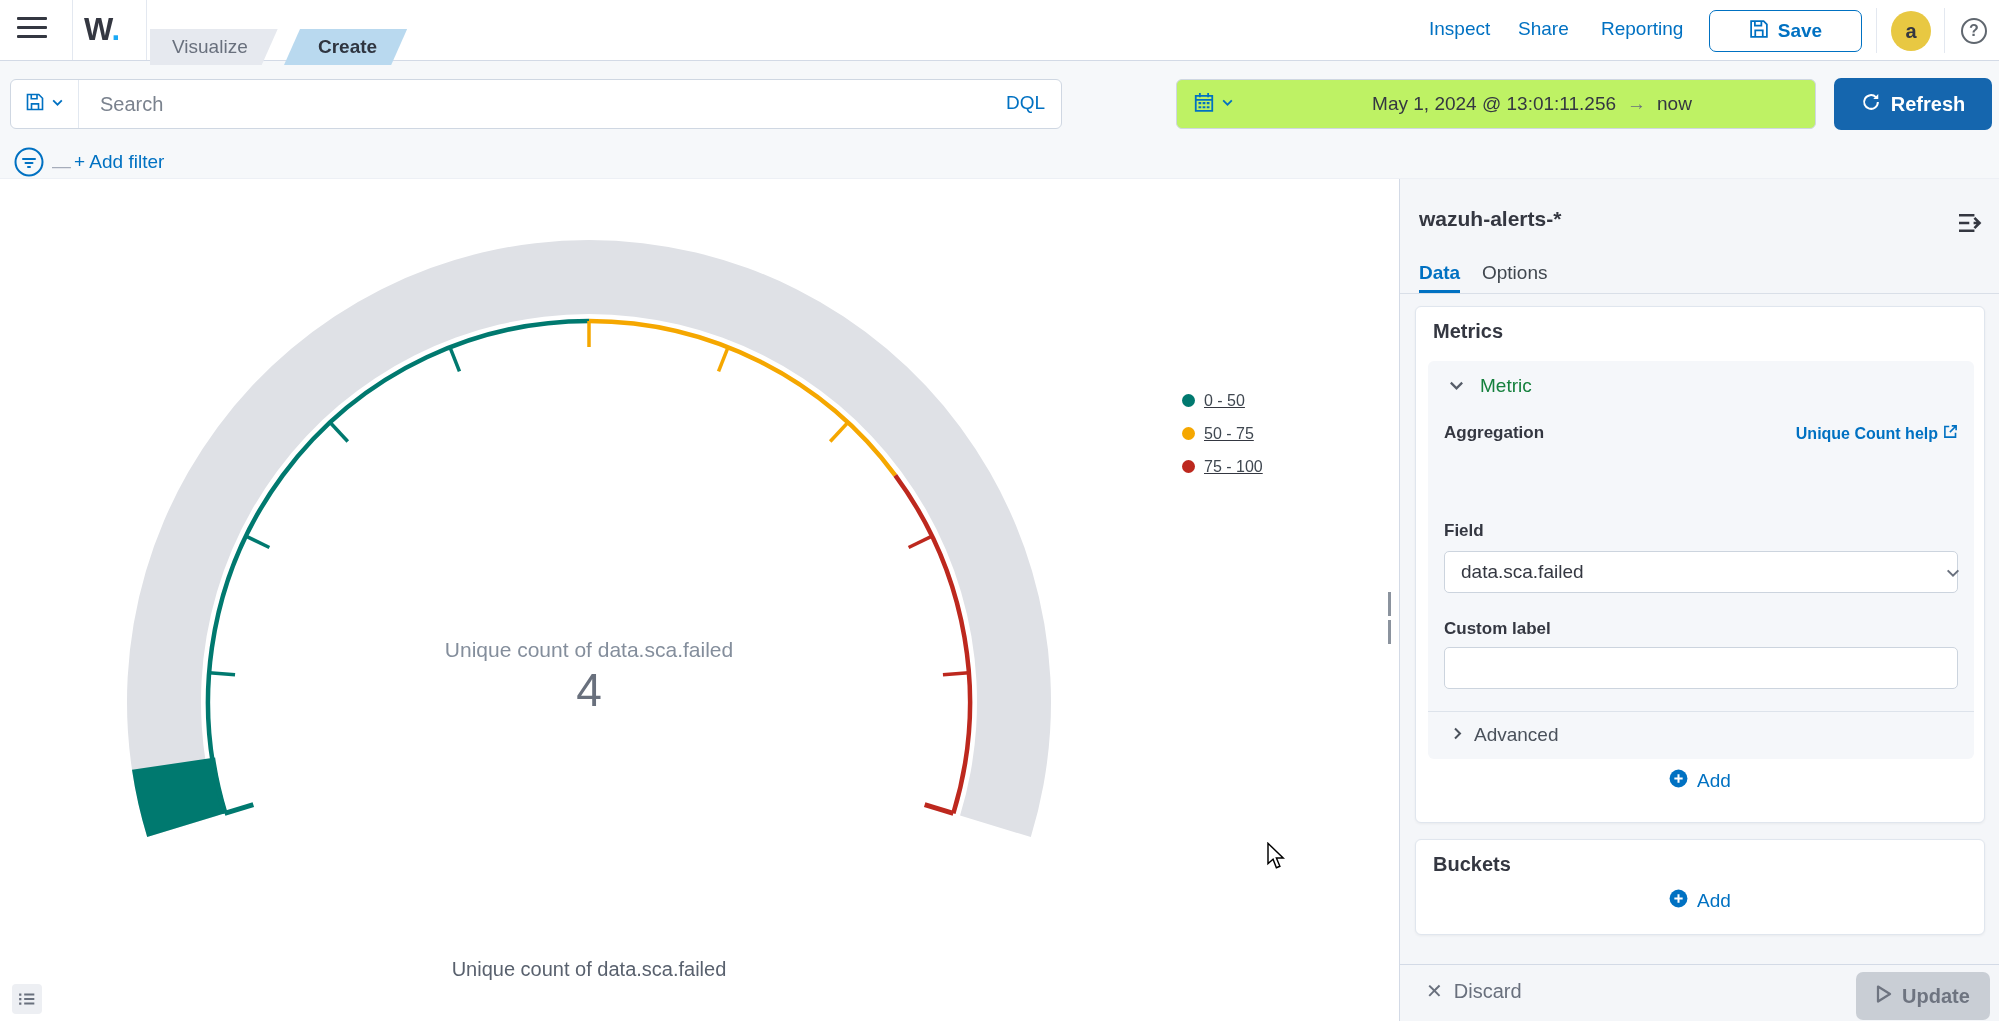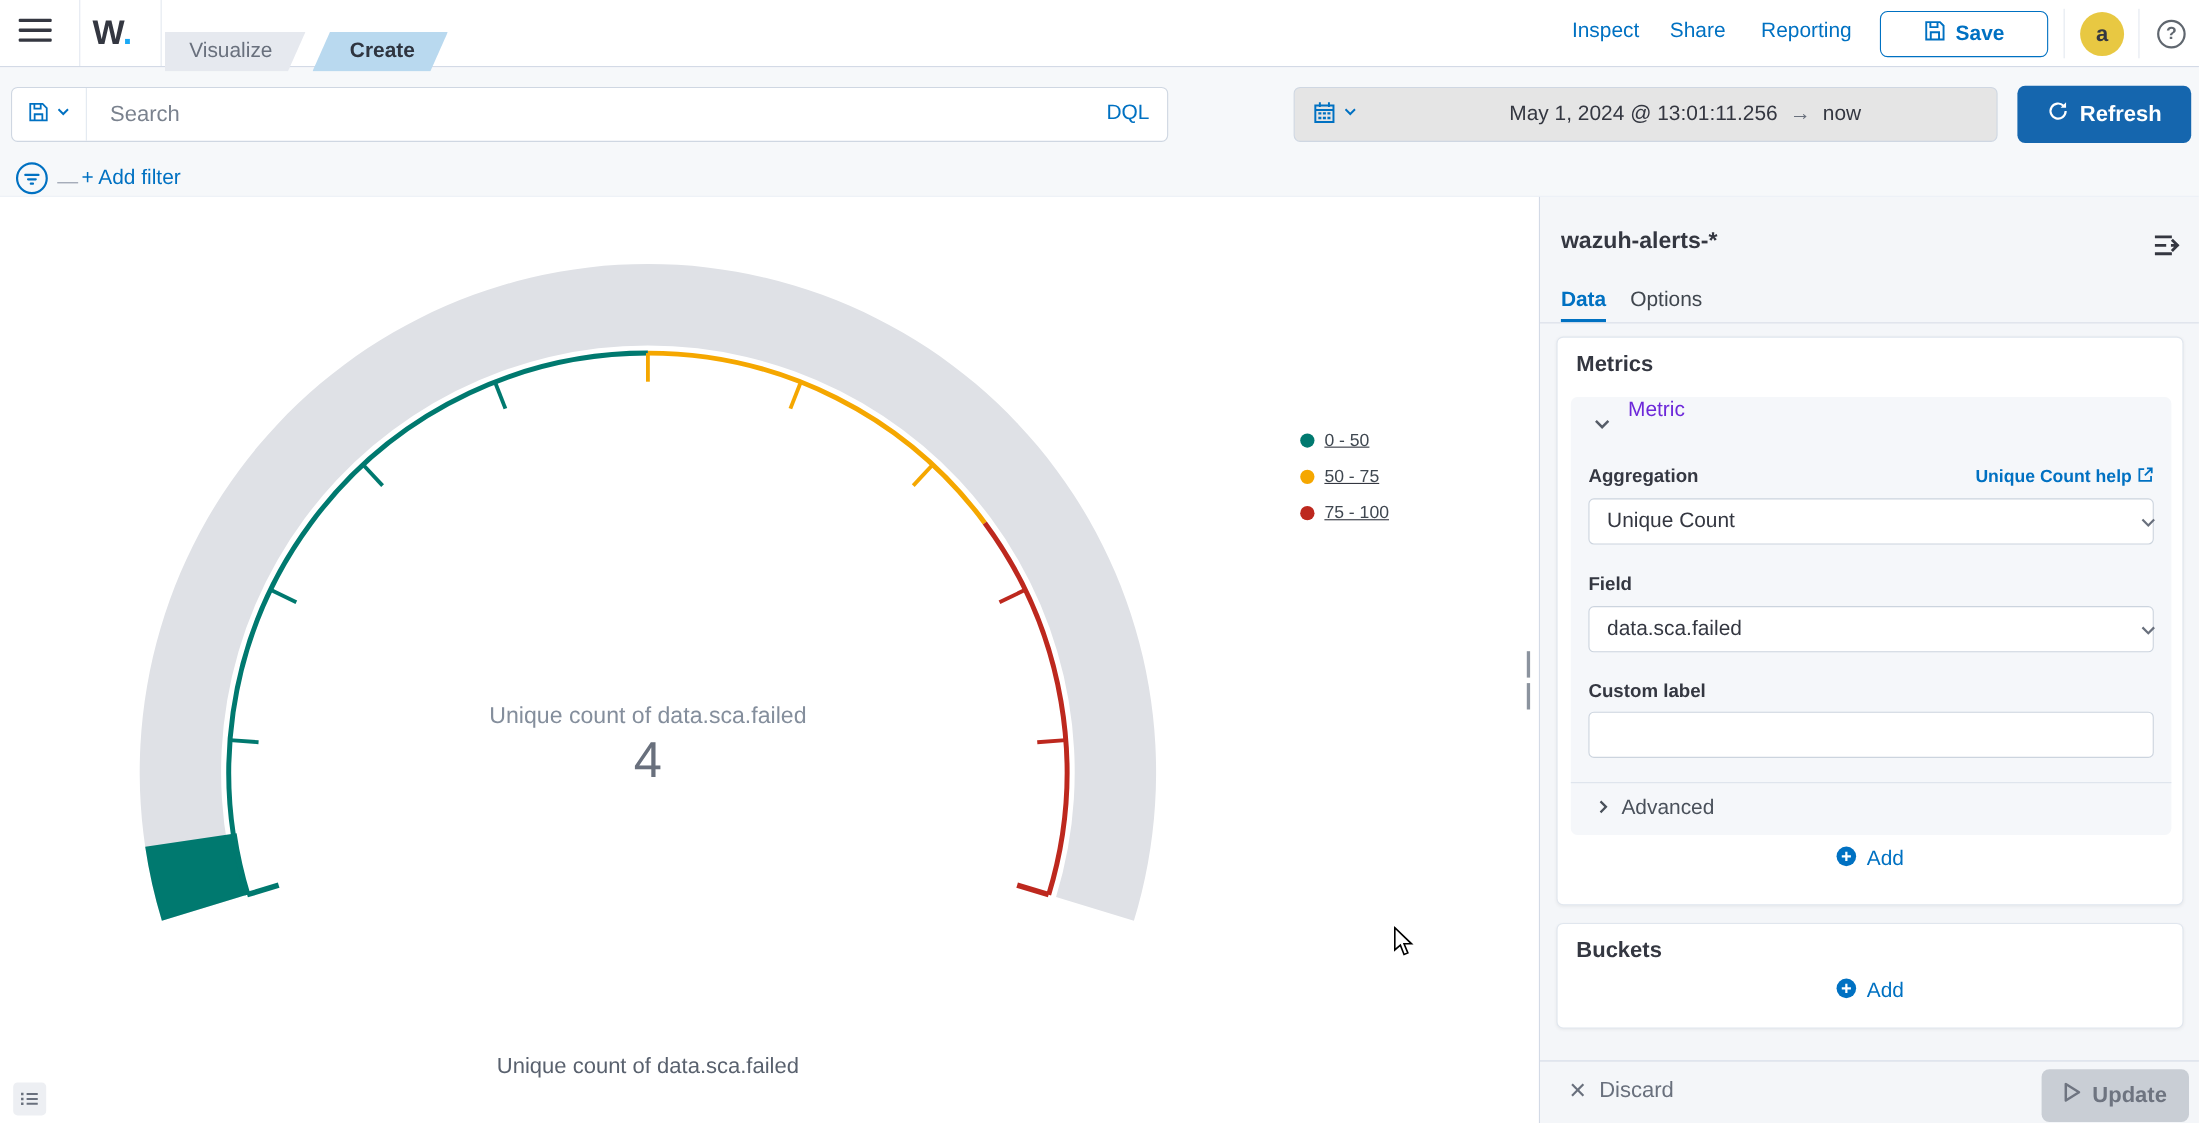--- a/index.html
+++ b/index.html
@@ -35,21 +35,21 @@
   #querystrip { position:absolute; left:0; top:61px; width:1999px; height:118px; background:#F6F8FA;
     border-bottom:1px solid #EDF0F5; }
   #search-box { position:absolute; left:10px; top:18px; width:1052px; height:50px; background:#fff;
     border:1px solid #CFD7E2; border-radius:6px;padding-left:12px; }
   #search-save-seg { position:absolute; left:0; top:0; width:68px; height:48px; display:flex;
     align-items:center; justify-content:center; gap:6px; border-right:1px solid #E2E8F0; cursor:pointer; }
   #search-input { position:absolute; left:69px; top:0; width:1010px; height:48px; border:none; outline:none;
     font-size:20px; font-family:"Liberation Sans",sans-serif; color:#343741; padding:0 20px; background:transparent; }
   #search-input::placeholder { color:#7A828E; }
   #dql-label { position:absolute; right:16px; top:12px; font-size:19px; color:#0071C2; cursor:pointer; }
-  #date-box { position:absolute; left:1176px; top:18px; width:640px; height:50px; background:#e5e5e5;
+  #date-box { position:absolute; left:1176px; top:18px; width:640px; height:50px; background:#bef264;
     border:1px solid #CFD7E2; border-radius:6px; display:flex; align-items:center; }
   #cal-seg { width:72px; height:48px; display:flex; align-items:center; justify-content:center; gap:6px;
     cursor:pointer; }
   #date-text { flex:1; display:flex; align-items:center; justify-content:center; gap:11px; font-size:19px;
     color:#343741; cursor:pointer; }
   #date-text .arrow { color:#69707D; }
   #refresh-btn { position:absolute; left:1834px; top:17px; width:158px; height:52px; background:#1566AE;
     border:none; border-radius:7px; color:#fff; font-size:20px; font-weight:600; display:flex;
     align-items:center; justify-content:center; gap:10px; cursor:pointer; font-family:"Liberation Sans",sans-serif;}
   #filter-icon-btn { position:absolute; left:13px; top:85px; width:32px; height:32px; cursor:pointer; }
@@ -88,21 +88,21 @@
 
   .card { position:absolute; left:15px; width:570px; background:#fff; border:1px solid #E0E6EE;
     border-radius:6px; box-shadow:0 1px 3px rgba(0,0,0,0.05); }
   #metrics-card { top:127px; height:517px; }
   #buckets-card { top:660px; height:96px; }
   .card-title { position:absolute; left:17px; top:13px; font-size:20px; font-weight:700; color:#343741; }
 
   #metric-accordion { position:absolute; left:12px; top:54px; width:546px; height:398px;
     background:#F5F7FA; border-radius:6px; }
   #metric-accordion-header { position:absolute; left:0; top:0; width:100%; height:48px; cursor:pointer; }
-  #metric-accordion-label { position:absolute; left:52px; top:1px; font-size:19px; color:#6d28d9; }
+  #metric-accordion-label { position:absolute; left:52px; top:14px; font-size:19px; color:#15803d; }
   .field-label { position:absolute; left:16px; font-size:17px; font-weight:700; color:#343741; }
   #help-link { position:absolute; right:16px; top:63px; font-size:16px; font-weight:700; color:#0071C2;
     display:flex; align-items:center; gap:5px; cursor:pointer; }
   .select { position:absolute; left:16px; width:514px; height:42px; background:#fff;
     border:1px solid #CCD4DE; border-radius:5px; font-size:19px; color:#343741; line-height:40px;
     padding:0 40px 0 16px; cursor:pointer; }
   .select svg, .text-input + svg { position:absolute; }
   .select .chev { position:absolute; right:12px; top:13px; }
   .text-input { position:absolute; left:16px; width:514px; height:42px; background:#fff;
     border:1px solid #CCD4DE; border-radius:5px; font-size:19px; color:#343741; padding:0 16px;
@@ -311,28 +311,20 @@
 
         <div class="field-label" style="top:62px">Aggregation</div>
         <div id="help-link">
           <span>Unique Count help</span>
           <span>
             <svg width="15" height="15" viewBox="0 0 12 12">
                 <path fill="none" stroke="#0071C2" stroke-width="1.3" d="M5 2H1.5v8.5H10V7M7 1.5h3.5V5M10.2 1.8L5.5 6.5"></path>
               </svg>
           </span>
         </div>
-        <div class="select" style="top:92px">
-          <span>Unique Count</span>
-          <span class="chev">
-            <svg width="16" height="16" viewBox="0 0 12 12">
-                <path fill="none" stroke="#69707D" stroke-width="1.5" d="M2 4l4 4 4-4"></path>
-              </svg>
-          </span>
-        </div>
 
         <div class="field-label" style="top:160px">Field</div>
         <div class="select" style="top:190px">
           <span>data.sca.failed</span>
           <span class="chev">
             <svg width="16" height="16" viewBox="0 0 12 12">
                 <path fill="none" stroke="#69707D" stroke-width="1.5" d="M2 4l4 4 4-4"></path>
               </svg>
           </span>
         </div>

